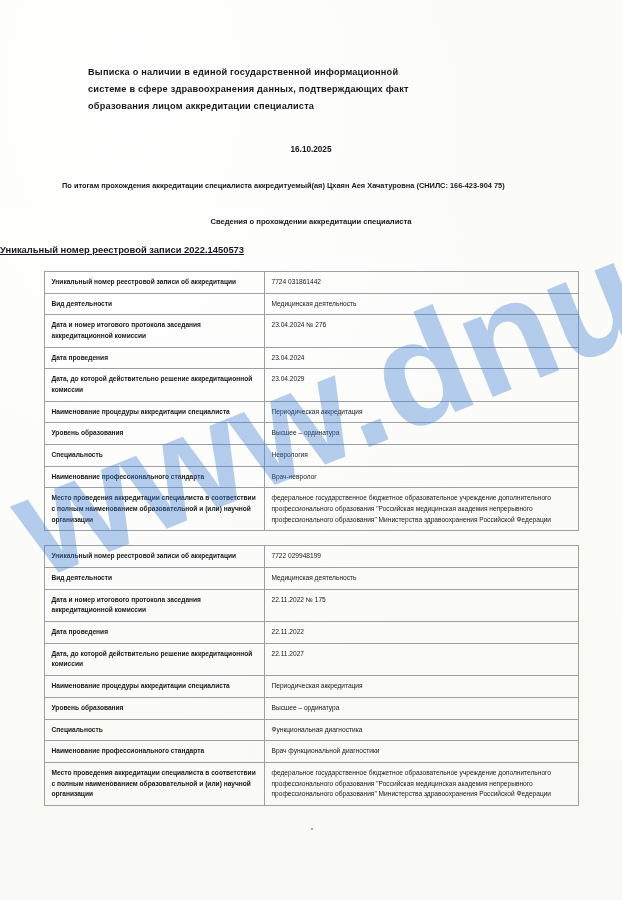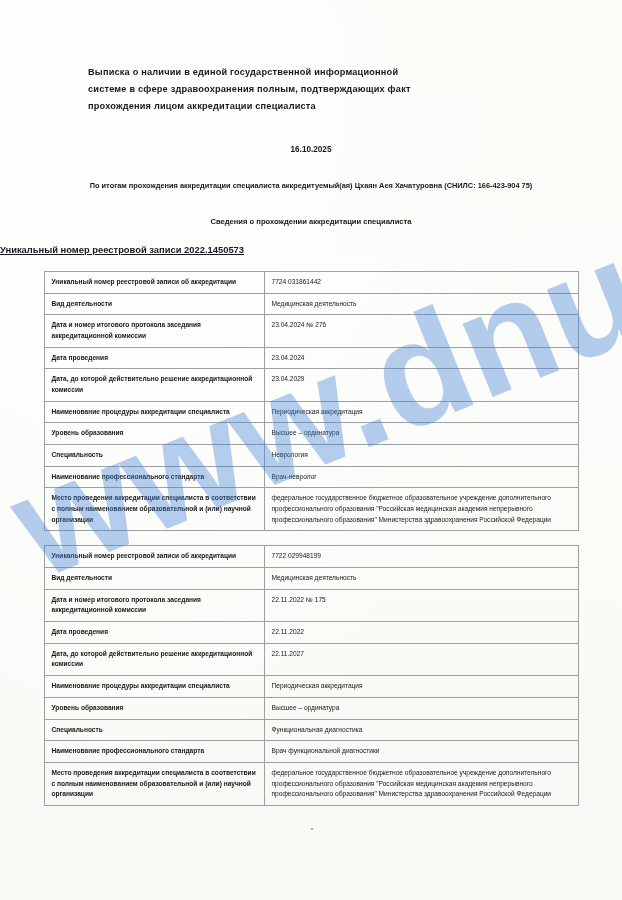--- a/index.html
+++ b/index.html
@@ -67,21 +67,20 @@
   }
   .date-block .d-value {
     font-weight: bold;
     font-size: 8.2px;
   }
   .date-block .d-caption {
     font-size: 7.4px;
   }
   .intro {
     margin: 22px 62px 0 62px;
-    text-align: center;
     font-size: 7.4px;
     font-weight: bold;
     line-height: 1.9;
     color: #15191d;
   }
   .section-heading {
     margin: 24px 0 0 0;
     text-align: center;
     font-size: 7.6px;
     font-weight: bold;
@@ -139,22 +138,22 @@
   <div class="watermark">
     <svg viewBox="0 0 600 470" xmlns="http://www.w3.org/2000/svg">
       <text x="10" y="330" transform="rotate(-22 10 330)" font-family="Liberation Sans, sans-serif" font-size="150" font-weight="bold" fill="#3f7fd6" fill-opacity="0.38">www.dnumo</text>
     </svg>
   </div>
 
   <div class="content">
 
     <div class="doc-title">
       <div>Выписка о наличии в единой государственной информационной</div>
-      <div>системе в сфере здравоохранения полным, подтверждающих факт</div>
-      <div>прохождения лицом аккредитации специалиста</div>
+      <div>системе в сфере здравоохранения данных, подтверждающих факт</div>
+      <div>образования лицом аккредитации специалиста</div>
     </div>
 
     <div class="date-block">
       <div class="d-value">16.10.2025</div>
     </div>
 
     <div class="intro">
       <div>По итогам прохождения аккредитации специалиста аккредитуемый(ая) Цхаян Аея Хачатуровна (СНИЛС: 166-423-904 75)</div>
     </div>
 

